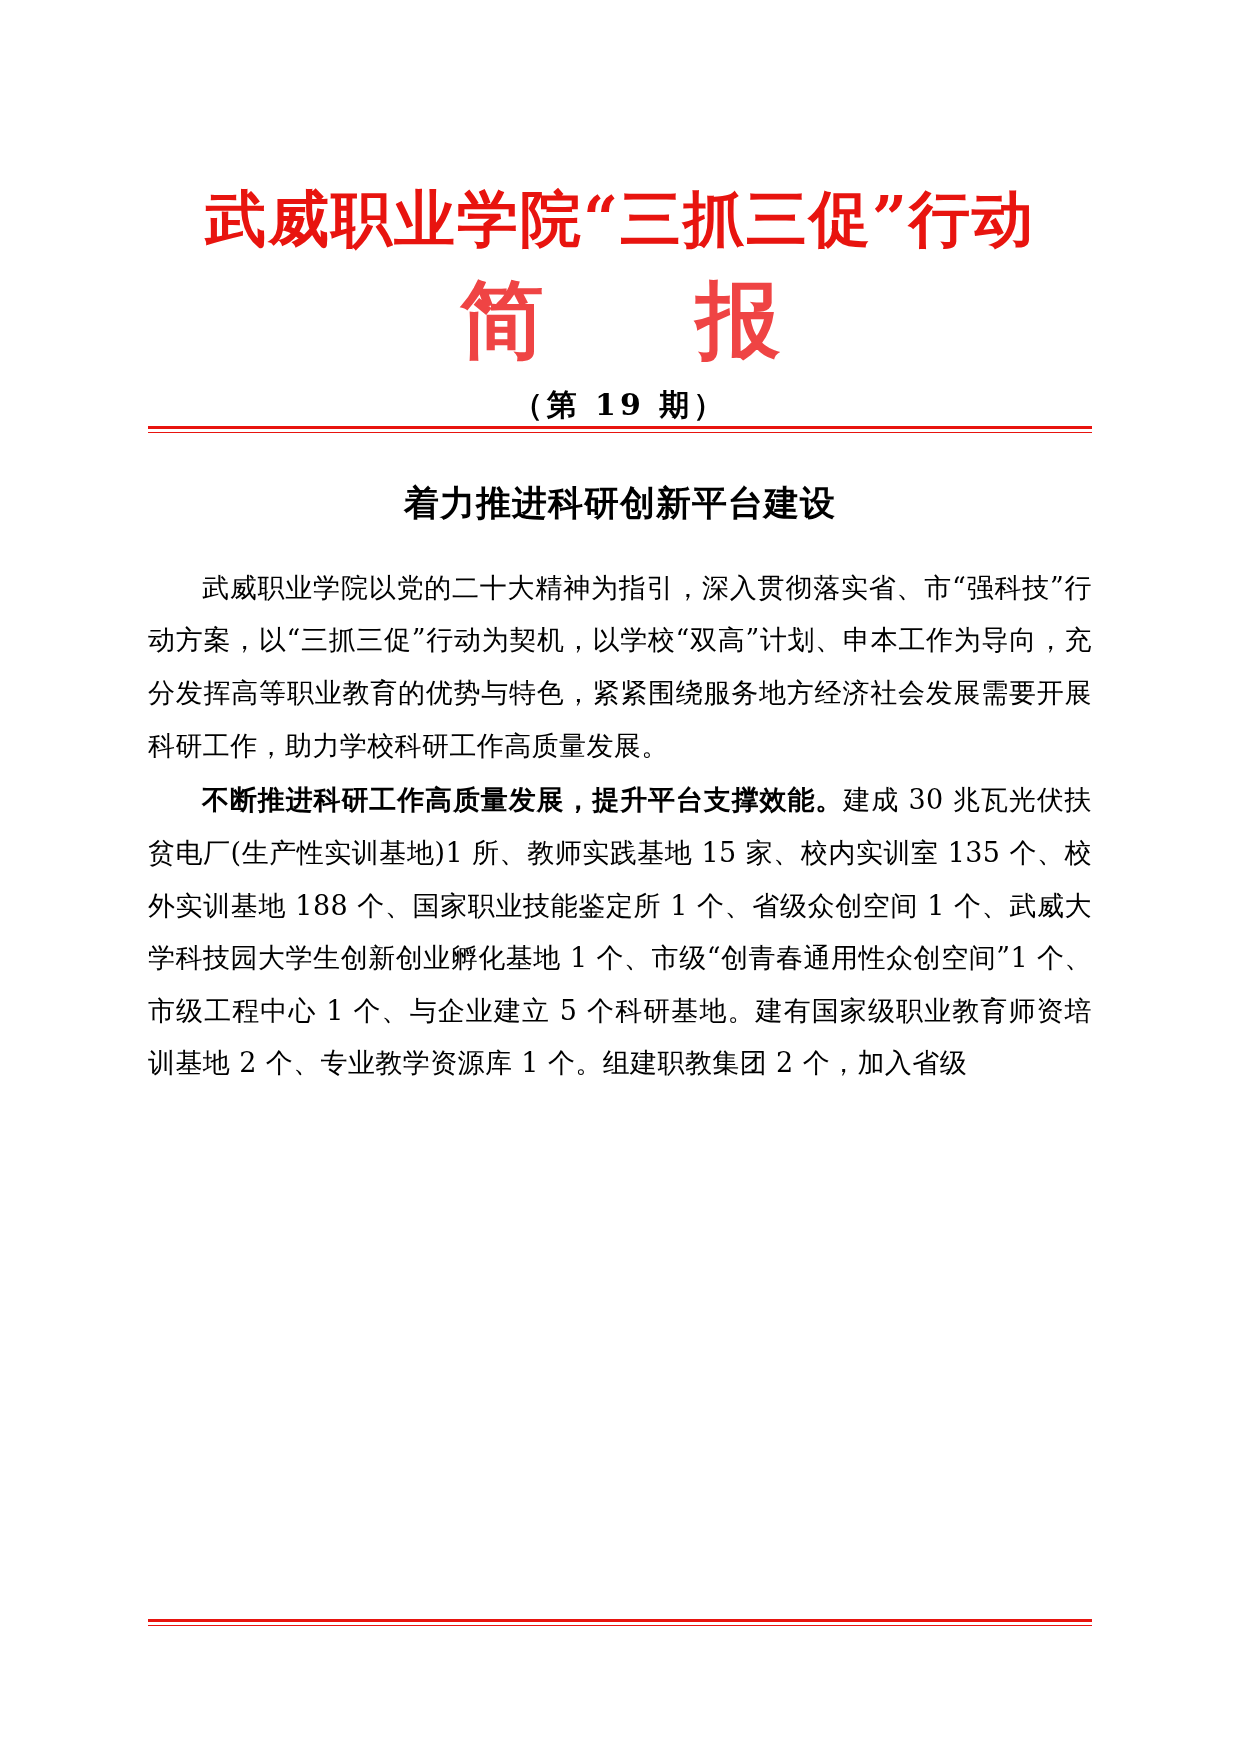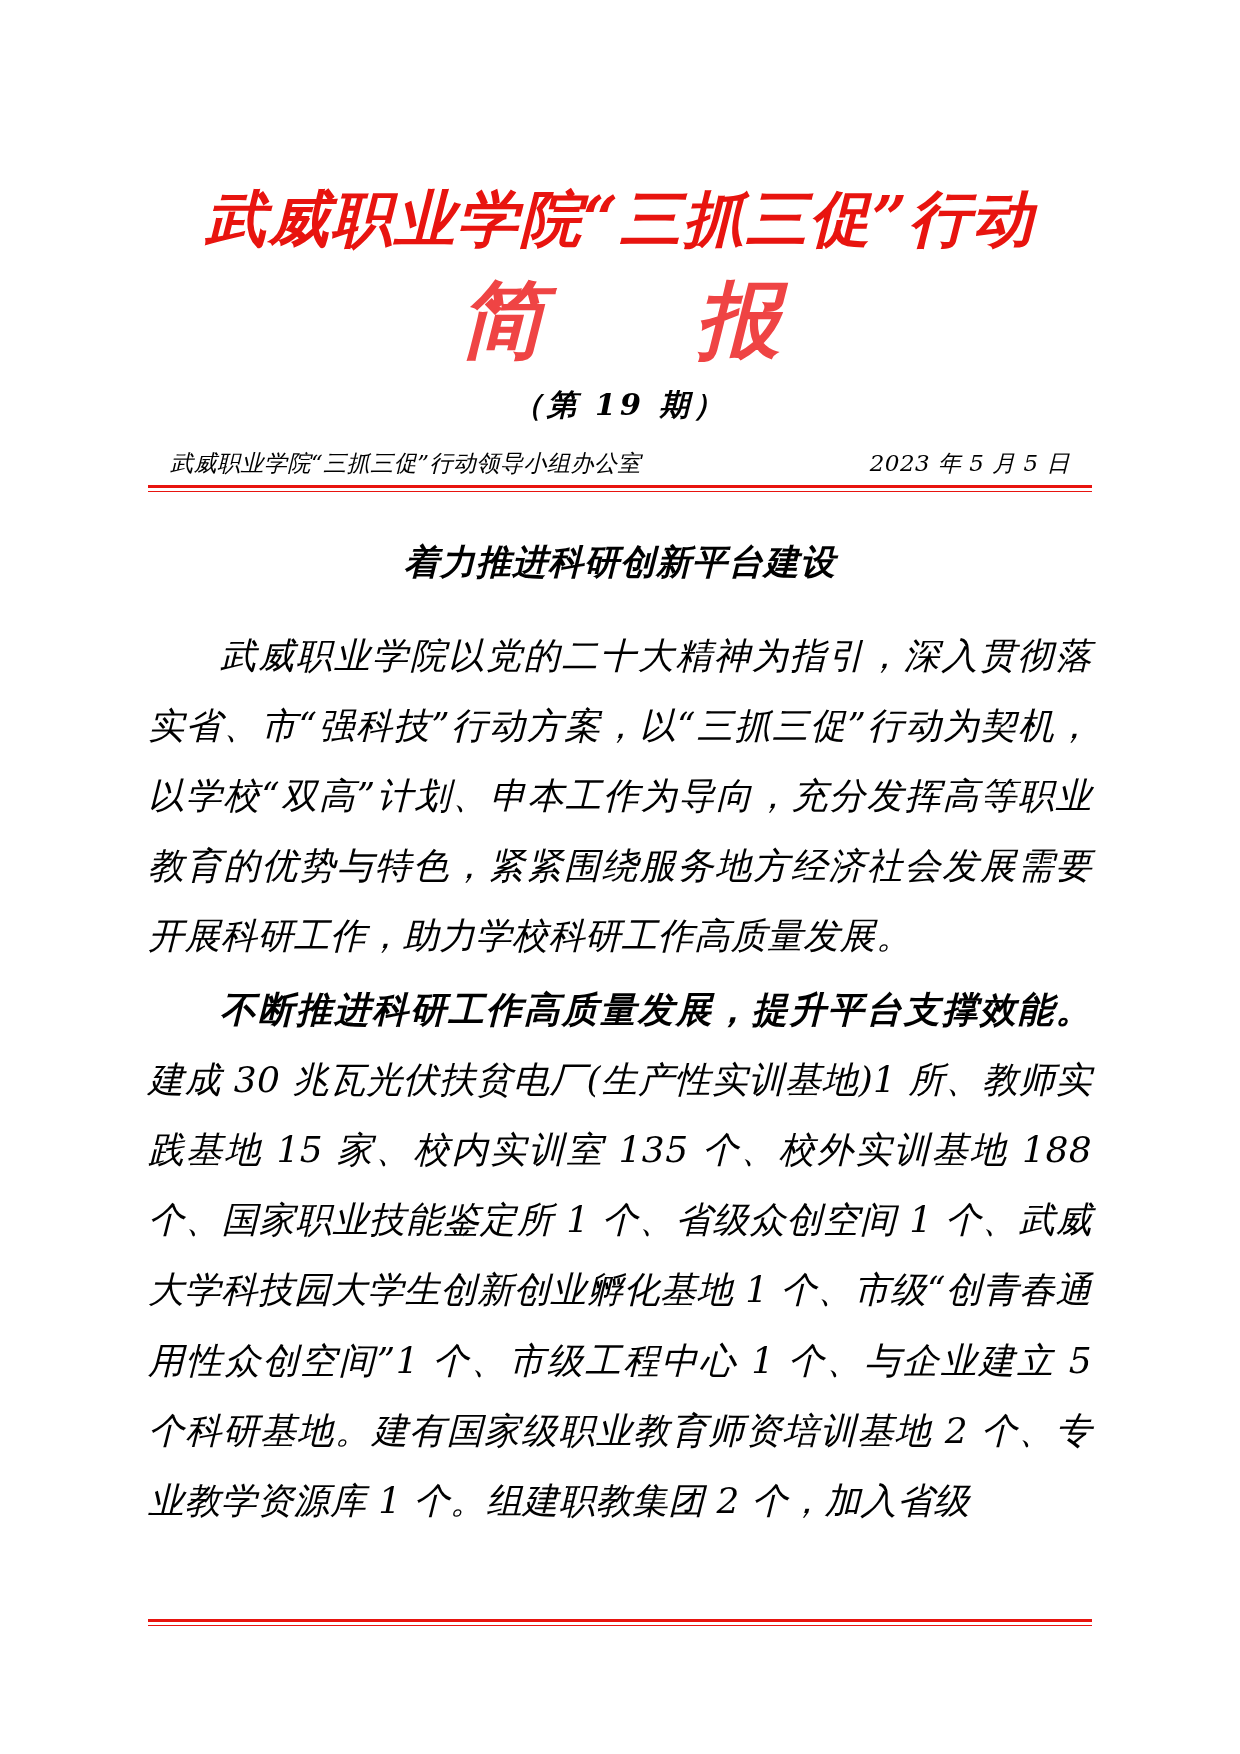--- a/index.html
+++ b/index.html
@@ -14,21 +14,20 @@
     color: #000000;
     position: relative;
     overflow: hidden;
   }
   .page {
     position: relative;
     width: 1240px;
     height: 1754px;
     box-sizing: border-box;
     padding: 0 148px;
-    font-style: italic;
   }
 
   
   .masthead {
     padding-top: 186px;
     text-align: center;
   }
   .masthead-line1 {
     color: #e8140f;
     font-weight: 700;
@@ -82,21 +81,21 @@
     text-align: center;
     font-size: 35px;
     font-weight: 700;
     line-height: 1.62;
     letter-spacing: 1px;
   }
 
   
   .body-text {
     margin-top: 30px;
-    font-size: 36px;
+    font-size: 27px;
     line-height: 1.95;
     text-align: justify;
     text-justify: inter-ideograph;
     letter-spacing: 0.4px;
   }
   .para {
     text-indent: 2em;
     margin: 0 0 2px 0;
   }
   .para strong {
@@ -124,24 +123,20 @@
 <body>
 
 <div class="page">
 
   <div class="masthead">
     <div class="masthead-line1">武威职业学院“三抓三促”行动</div>
     <div class="masthead-line2">简　报</div>
     <div class="issue">（第 19 期）</div>
   </div>
 
-  <div class="byline">
-    <div class="byline-left">武威职业学院“三抓三促”行动领导小组办公室</div>
-    <div class="byline-right">2023 年 5 月 5 日</div>
-  </div>
   <div class="rule-double"></div>
 
   <div class="doc-title">
     <div>着力推进科研创新平台建设</div>
   </div>
 
   <div class="body-text">
     <p class="para">武威职业学院以党的二十大精神为指引，深入贯彻落实省、市“强科技”行动方案，以“三抓三促”行动为契机，以学校“双高”计划、申本工作为导向，充分发挥高等职业教育的优势与特色，紧紧围绕服务地方经济社会发展需要开展科研工作，助力学校科研工作高质量发展。</p>
     <p class="para"><strong>不断推进科研工作高质量发展，提升平台支撑效能。</strong><span>建成 30 兆瓦光伏扶贫电厂(生产性实训基地)1 所、教师实践基地 15 家、校内实训室 135 个、校外实训基地 188 个、国家职业技能鉴定所 1 个、省级众创空间 1 个、武威大学科技园大学生创新创业孵化基地 1 个、市级“创青春通用性众创空间”1 个、市级工程中心 1 个、与企业建立 5 个科研基地。建有国家级职业教育师资培训基地 2 个、专业教学资源库 1 个。组建职教集团 2 个，加入省级</span></p>
   </div>

